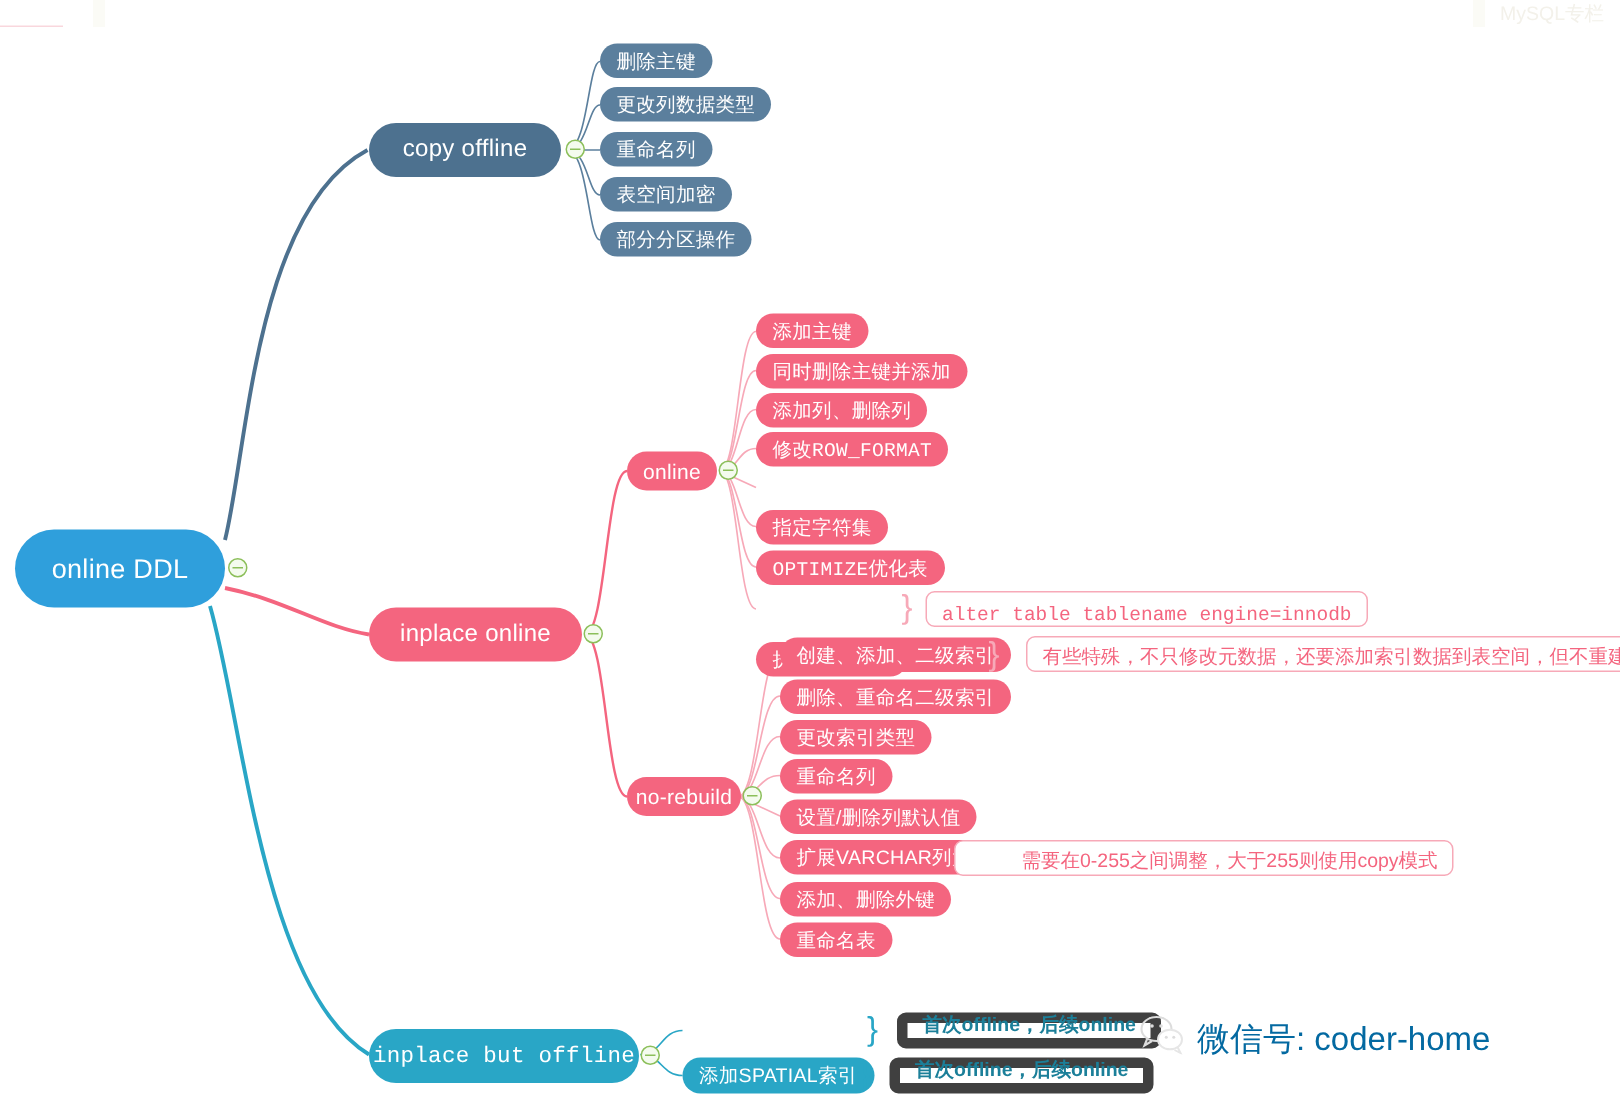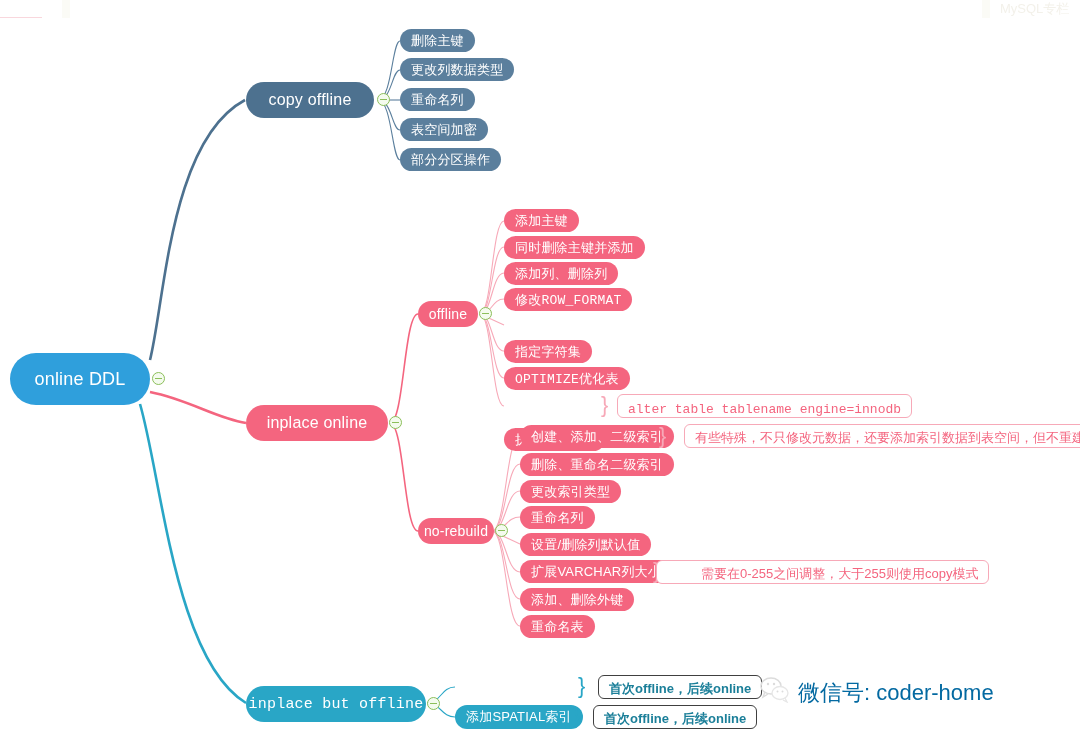--- a/index.html
+++ b/index.html
@@ -109,21 +109,21 @@
     border-radius: 6px;
     height: 24px;
     padding: 0 10px;
     font-size: 13px;
   }
   .callout-pink {
     border: 1px solid #f7a9b8;
     color: #f4657f;
   }
   .callout-teal {
-    border: 1px solid #404040;
+    border: 7px solid #404040;
     color: #1b7f99;
     font-weight: bold;
   }
   .brace {
     position: absolute;
     font-size: 22px;
     line-height: 1;
   }
   .brace-pink { color: #f7a9b8; }
   .brace-teal { color: #29a6c6; }
@@ -245,21 +245,21 @@
   <div class="node node-leaf-blue" style="left:400px; top:148px;">
     <span>部分分区操作</span>
   </div>
 
   <div class="node node-l1-pink" style="left:246px; top:405px; width:142px;">
     <span>inplace online</span>
   </div>
   <div class="collapse" style="left:389px; top:416px;"></div>
 
   <div class="node node-l2-pink" style="left:418px; top:301px; width:60px;">
-    <span>offline</span>
+    <span>online</span>
   </div>
   <div class="collapse" style="left:479px; top:307px;"></div>
 
   <div class="node node-leaf-pink" style="left:504px; top:209px;">
     <span>添加主键</span>
   </div>
   <div class="node node-leaf-pink" style="left:504px; top:236px;">
     <span>同时删除主键并添加</span>
   </div>
   <div class="node node-leaf-pink" style="left:504px; top:262px;">
@@ -304,21 +304,21 @@
   <div class="node node-leaf-pink" style="left:520px; top:506px;">
     <span>重命名列</span>
   </div>
   <div class="node node-leaf-pink" style="left:520px; top:533px;">
     <span>设置/删除列默认值</span>
   </div>
   <div class="node node-leaf-pink" style="left:520px; top:560px;">
     <span>扩展VARCHAR列大小</span>
   </div>
   <div class="brace brace-pink" style="left:653px; top:560px;">}</div>
-  <div class="callout callout-pink" style="left:656px; top:560px;padding-left:44px;">
+  <div class="callout callout-pink" style="left:636px; top:560px;padding-left:44px;">
     <span>需要在0-255之间调整，大于255则使用copy模式</span>
   </div>
 
   <div class="node node-leaf-pink" style="left:520px; top:588px;">
     <span>添加、删除外键</span>
   </div>
   <div class="node node-leaf-pink" style="left:520px; top:615px;">
     <span>重命名表</span>
   </div>
 

